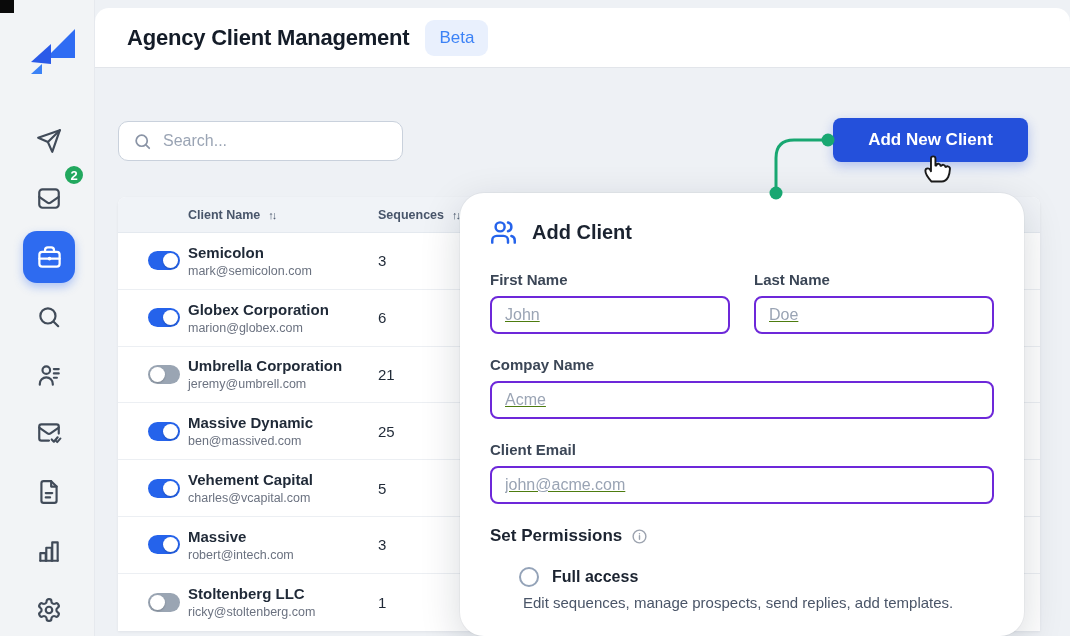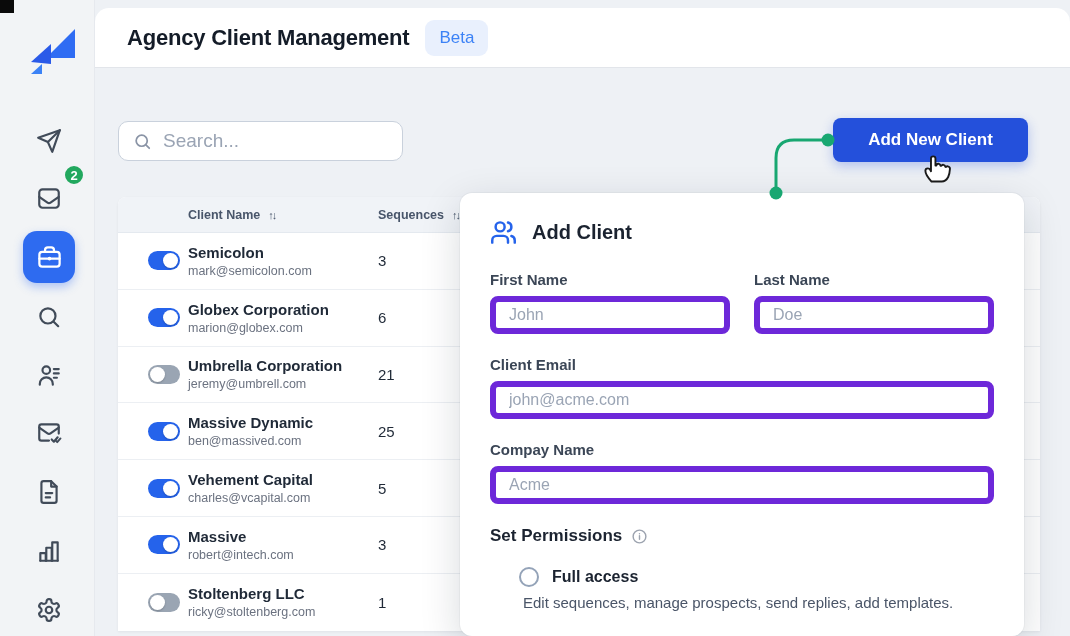--- a/index.html
+++ b/index.html
@@ -46,21 +46,21 @@
     font-size:17px; padding:8px 14px; border-radius:9px;
   }
 
   
   .search-box {
     position:absolute; left:118px; top:121px; width:285px; height:40px;
     background:#fff; border:1.5px solid #c9d1dc; border-radius:10px;
     display:flex; align-items:center; padding-left:14px; gap:11px; z-index:3;
   }
   .search-box input {
-    border:none; outline:none; font-size:19px; color:#3b4656; width:220px;
+    border:none; outline:none; font-size:16px; color:#3b4656; width:220px;
     font-family:inherit; background:transparent;
   }
   .search-box input::placeholder { color:#9aa4b4; }
   .add-btn {
     position:absolute; left:833px; top:118px; width:195px; height:44px;
     background:#2450db; color:#fff; font-size:17px; font-weight:600;
     border:none; border-radius:8px; cursor:pointer; z-index:5;
     box-shadow:0 4px 12px rgba(36,80,219,.3); font-family:inherit;
   }
 
@@ -96,32 +96,32 @@
   .c-name { font-size:15px; font-weight:700; color:#1f2937; }
   .c-email { font-size:12.5px; color:#6b7280; margin-top:3px; }
   .c-count { font-size:15px; color:#1f2937; }
 
   
   .connector { position:absolute; left:750px; top:125px; z-index:6; pointer-events:none; }
 
   
   .modal {
     position:absolute; left:460px; top:193px; width:564px; height:443px;
-    background:#fff; border-radius:12px; z-index:4;
+    background:#fff; border-radius:24px; z-index:4;
     box-shadow:0 12px 40px rgba(15,23,42,.16), 0 0 0 1px rgba(15,23,42,.03);
     padding:26px 30px 0 30px;
   }
   .modal-title-row { display:flex; align-items:center; gap:15px; margin-bottom:25px; }
   .modal-title { font-size:20px; font-weight:700; color:#1b2330; }
   .field-grid { display:flex; gap:24px; }
   .field { margin-bottom:22px; flex:1; }
   .field label { display:block; font-size:15px; font-weight:600; color:#3b4656; margin-bottom:8px; }
   .field input {
-    width:100%; height:38px; border:6px solid #6d28d9; border-radius:8px;
-    padding:0 13px; font-size:16px; color:#4d7c0f; outline:none; font-family:inherit;
+    width:100%; height:38px; border:2px solid #6d28d9; border-radius:8px;
+    padding:0 13px; font-size:16px; color:#4d7c0f; outline:none; font-family:inherit;text-decoration:underline;
   }
   .field input::placeholder { color:#9aa4b4; }
   .perm-head { display:flex; align-items:center; gap:9px; margin-top:4px; margin-bottom:21px; }
   .perm-title { font-size:17px; font-weight:700; color:#1b2330; }
   .perm-option { display:flex; align-items:center; gap:13px;margin-left:29px; }
   .radio {
     width:20px; height:20px; border:2px solid #94a3b8; border-radius:50%; background:#fff; cursor:pointer;
     flex-shrink:0;
   }
   .perm-label { font-size:16px; font-weight:700; color:#1b2330; }
@@ -346,27 +346,27 @@
       <label>First Name</label>
       <input type="text" placeholder="John" style="">
     </div>
     <div class="field">
       <label>Last Name</label>
       <input type="text" placeholder="Doe" style="">
     </div>
   </div>
 
   <div class="field">
+    <label>Compay Name</label>
+    <input type="text" placeholder="Acme" style="">
+  </div>
+
+  <div class="field">
     <label>Client Email</label>
     <input type="text" placeholder="john@acme.com" style="">
-  </div>
-
-  <div class="field">
-    <label>Compay Name</label>
-    <input type="text" placeholder="Acme" style="">
   </div>
 
   <div class="perm-head">
     <span class="perm-title">Set Permissions</span>
     <svg width="17" height="17" viewBox="0 0 24 24" fill="none" stroke="#9ca3af" stroke-width="2" stroke-linecap="round">
         <circle cx="12" cy="12" r="9"></circle>
         <path d="M12 11v5"></path>
         <path d="M12 8h.01"></path>
       </svg>
   </div>

